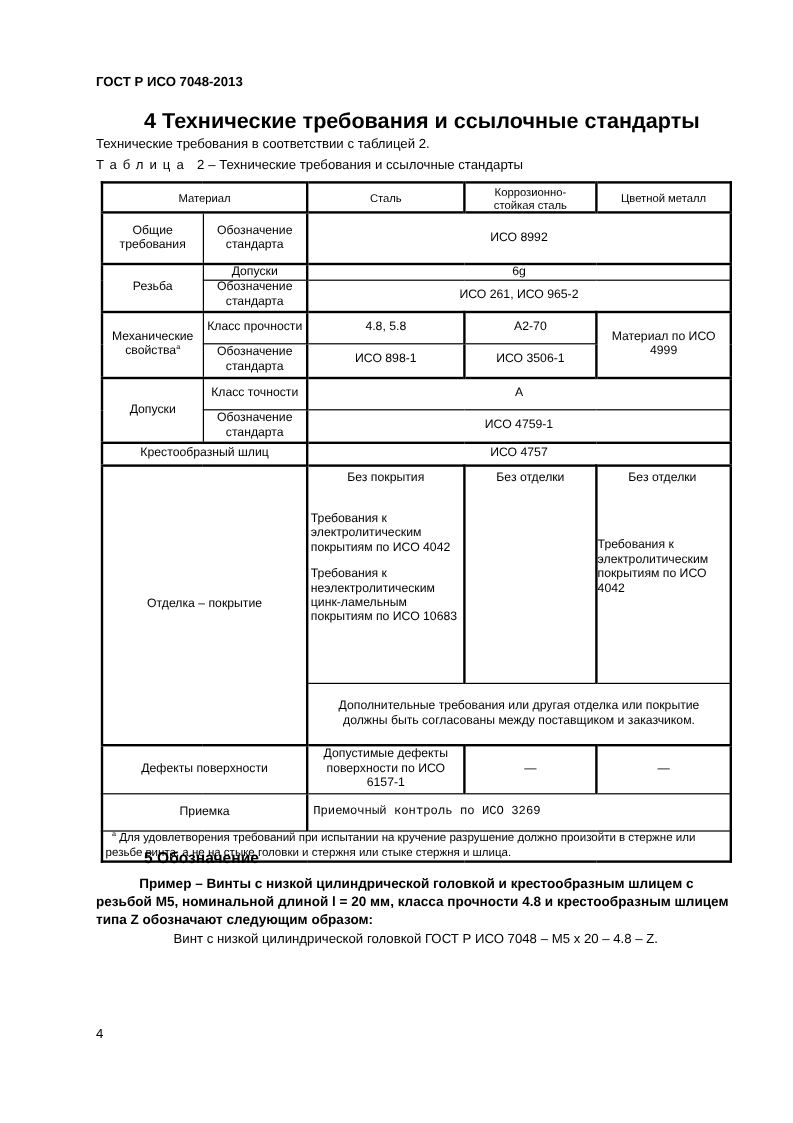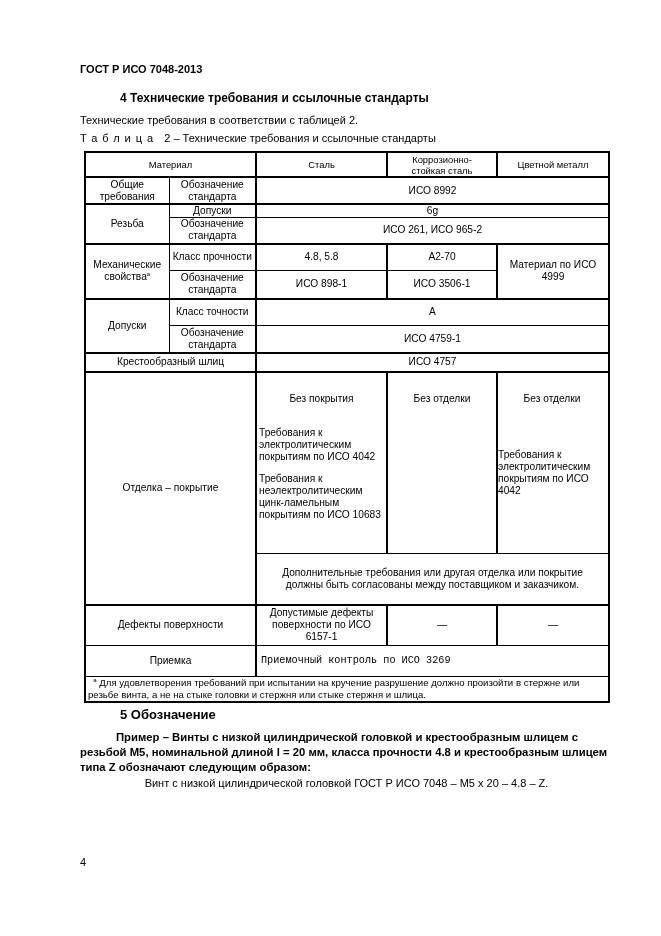--- a/index.html
+++ b/index.html
@@ -2,41 +2,41 @@
 <html><head>
 <meta charset="utf-8">
 <style>
   html, body { margin: 0; padding: 0; background: #ffffff; }
   body {
     width: 661px; height: 936px; position: relative; overflow: hidden;
     font-family: "Liberation Sans", sans-serif; color: #000;
   }
   .abs { position: absolute; }
   .doc-code { left: 80px; top: 63px; font-size: 11px; font-weight: bold; }
-  .sec4 { left: 120px; top: 91px; font-size: 12px; font-weight: bold; }
+  .sec4 { left: 120px; top: 91px; font-size: 18px; font-weight: bold; }
   .intro { left: 80px; top: 114px; font-size: 11px; }
   .tcap { left: 80px; top: 132px; font-size: 11px; }
   .tcap .sp { letter-spacing: 5px; margin-top: 32px; }
 
   table.spec {
     position: absolute; left: 84px; top: 151px; width: 524px;
     border-collapse: collapse; table-layout: fixed;
     font-size: 10.2px; line-height: 12px;
   }
   table.spec td {
     border: 1px solid #000; text-align: center; vertical-align: middle;
     padding: 0 2px;
   }
   table.spec td.thick-r { border-right: 2px solid #000; }
   table.spec tr.thick-t td { border-top: 2px solid #000; }
   table.spec { border: 2px solid #000; }
   .hdr td { font-size: 9.4px; line-height: 11px; }
   td.left { text-align: left !important; font-family: Liberation Mono, monospace; }
   td.top { vertical-align: top !important; }
-  .cellblock { padding-top: 20px; }
+  .cellblock { padding-top: 4px; }
   .gap { height: 10px; }
   .sup { font-size: 6px; vertical-align: super; line-height: 0; }
   td.foot { text-align: left !important; font-size: 9.6px; line-height: 12px; padding: 0 3px; }
 
   .sec5 { left: 120px; top: 707px; font-size: 13px; font-weight: bold; }
   .example { left: 80px; top: 730px; width: 540px; font-size: 11.3px; line-height: 15px; font-weight: bold; }
   .example .ind { display: inline-block; width: 36px; }
   .designation { left: 0; width: 661px; top: 777px; text-align: center; font-size: 11px; padding-left: 32px; box-sizing: border-box; }
   .pagenum { left: 80px; top: 856px; font-size: 11px; }
 </style>
@@ -56,21 +56,21 @@
       <col style="width:110px">
       <col style="width:112px">
   </colgroup>
   <tbody>
       <tr class="hdr" style="height:25px">
     <td colspan="2" class="thick-r">Материал</td>
     <td class="thick-r">Сталь</td>
     <td class="thick-r"><span>Коррозионно-</span><br><span>стойкая сталь</span></td>
     <td>Цветной металл</td>
   </tr>
-  <tr class="thick-t" style="height:27px">
+  <tr class="thick-t" style="height:43px">
     <td>Общие требования</td>
     <td class="thick-r">Обозначение стандарта</td>
     <td colspan="3">ИСО 8992</td>
   </tr>
   <tr class="thick-t" style="height:12px">
     <td rowspan="2">Резьба</td>
     <td class="thick-r">Допуски</td>
     <td colspan="3">6g</td>
   </tr>
   <tr style="height:26px">

